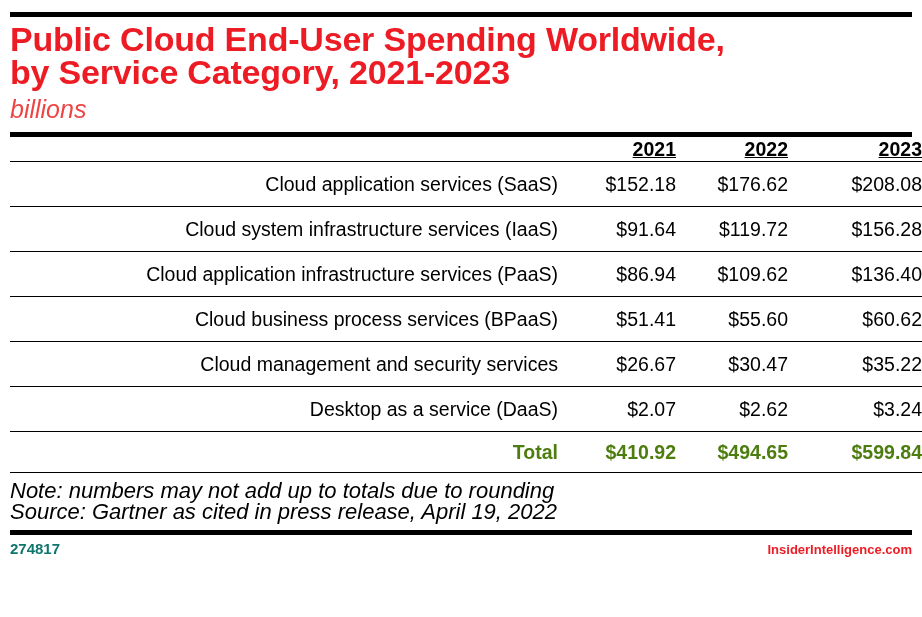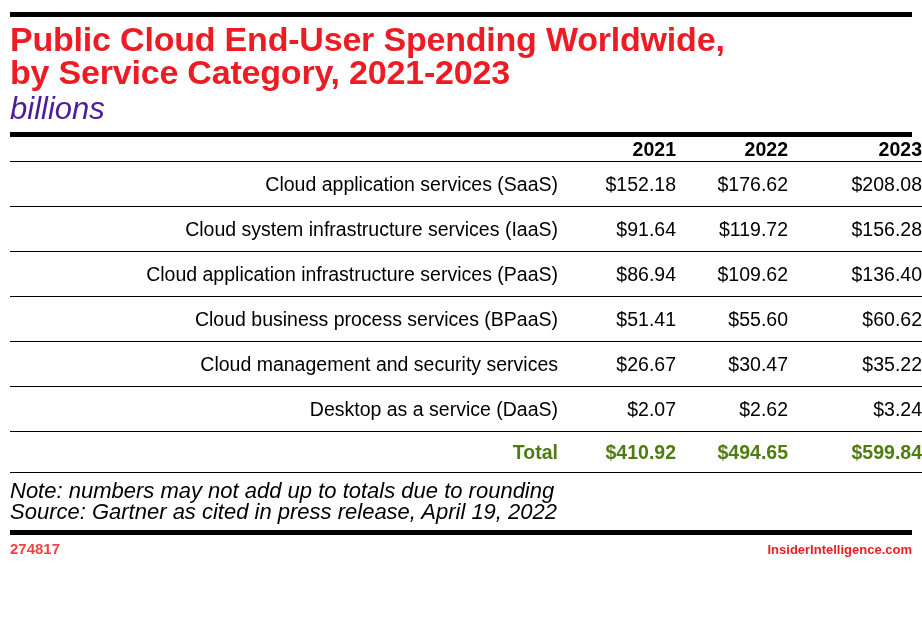--- a/index.html
+++ b/index.html
@@ -36,24 +36,24 @@
     color: #ED1C24;
     font-family: "Liberation Sans Narrow", "Liberation Sans", sans-serif;
     font-weight: bold;
     font-size: 34px;
     line-height: 33px;
     letter-spacing: -0.2px;
     white-space: pre-line;
   }
   .subtitle {
     margin: 6px 0 9px 0;
-    font-size: 31px;
+    font-size: 25px;
     font-style: italic;
     line-height: 28px;
-    color: #4c1d95;
+    color: #ef4444;
   }
 
   
   table.data {
     width: 100%;
     border-collapse: collapse;
     table-layout: fixed;
   }
   table.data col.c-label { width: 556px; }
   table.data col.c-val   { width: 112px; }
@@ -63,20 +63,21 @@
     padding: 0;
     font-size: 19.5px;
     vertical-align: middle;
   }
   table.data tr.head-row th {
     height: 24px;
     font-weight: bold;
     text-align: right;
     padding-right: 2px;
     border-bottom: 1.6px solid #000;
+    text-decoration: underline;
   }
   table.data tr.head-row th.label-head {
     text-align: left;
   }
   table.data tbody tr td {
     height: 44px;
     border-bottom: 1.6px solid #000;
   }
   table.data td.label {
     text-align: right;
@@ -108,21 +109,21 @@
   .footer-rule-wrap { margin-top: 8px; }
   .footer {
     display: flex;
     justify-content: space-between;
     align-items: baseline;
     margin-top: 5px;
   }
   .footer-id {
     font-size: 15px;
     font-weight: bold;
-    color: #ef4444;
+    color: #0f766e;
   }
   .footer-brand {
     font-size: 13px;
     font-weight: bold;
     color: #ED1C24;
   }
 </style>
 </head>
 <body>
 

